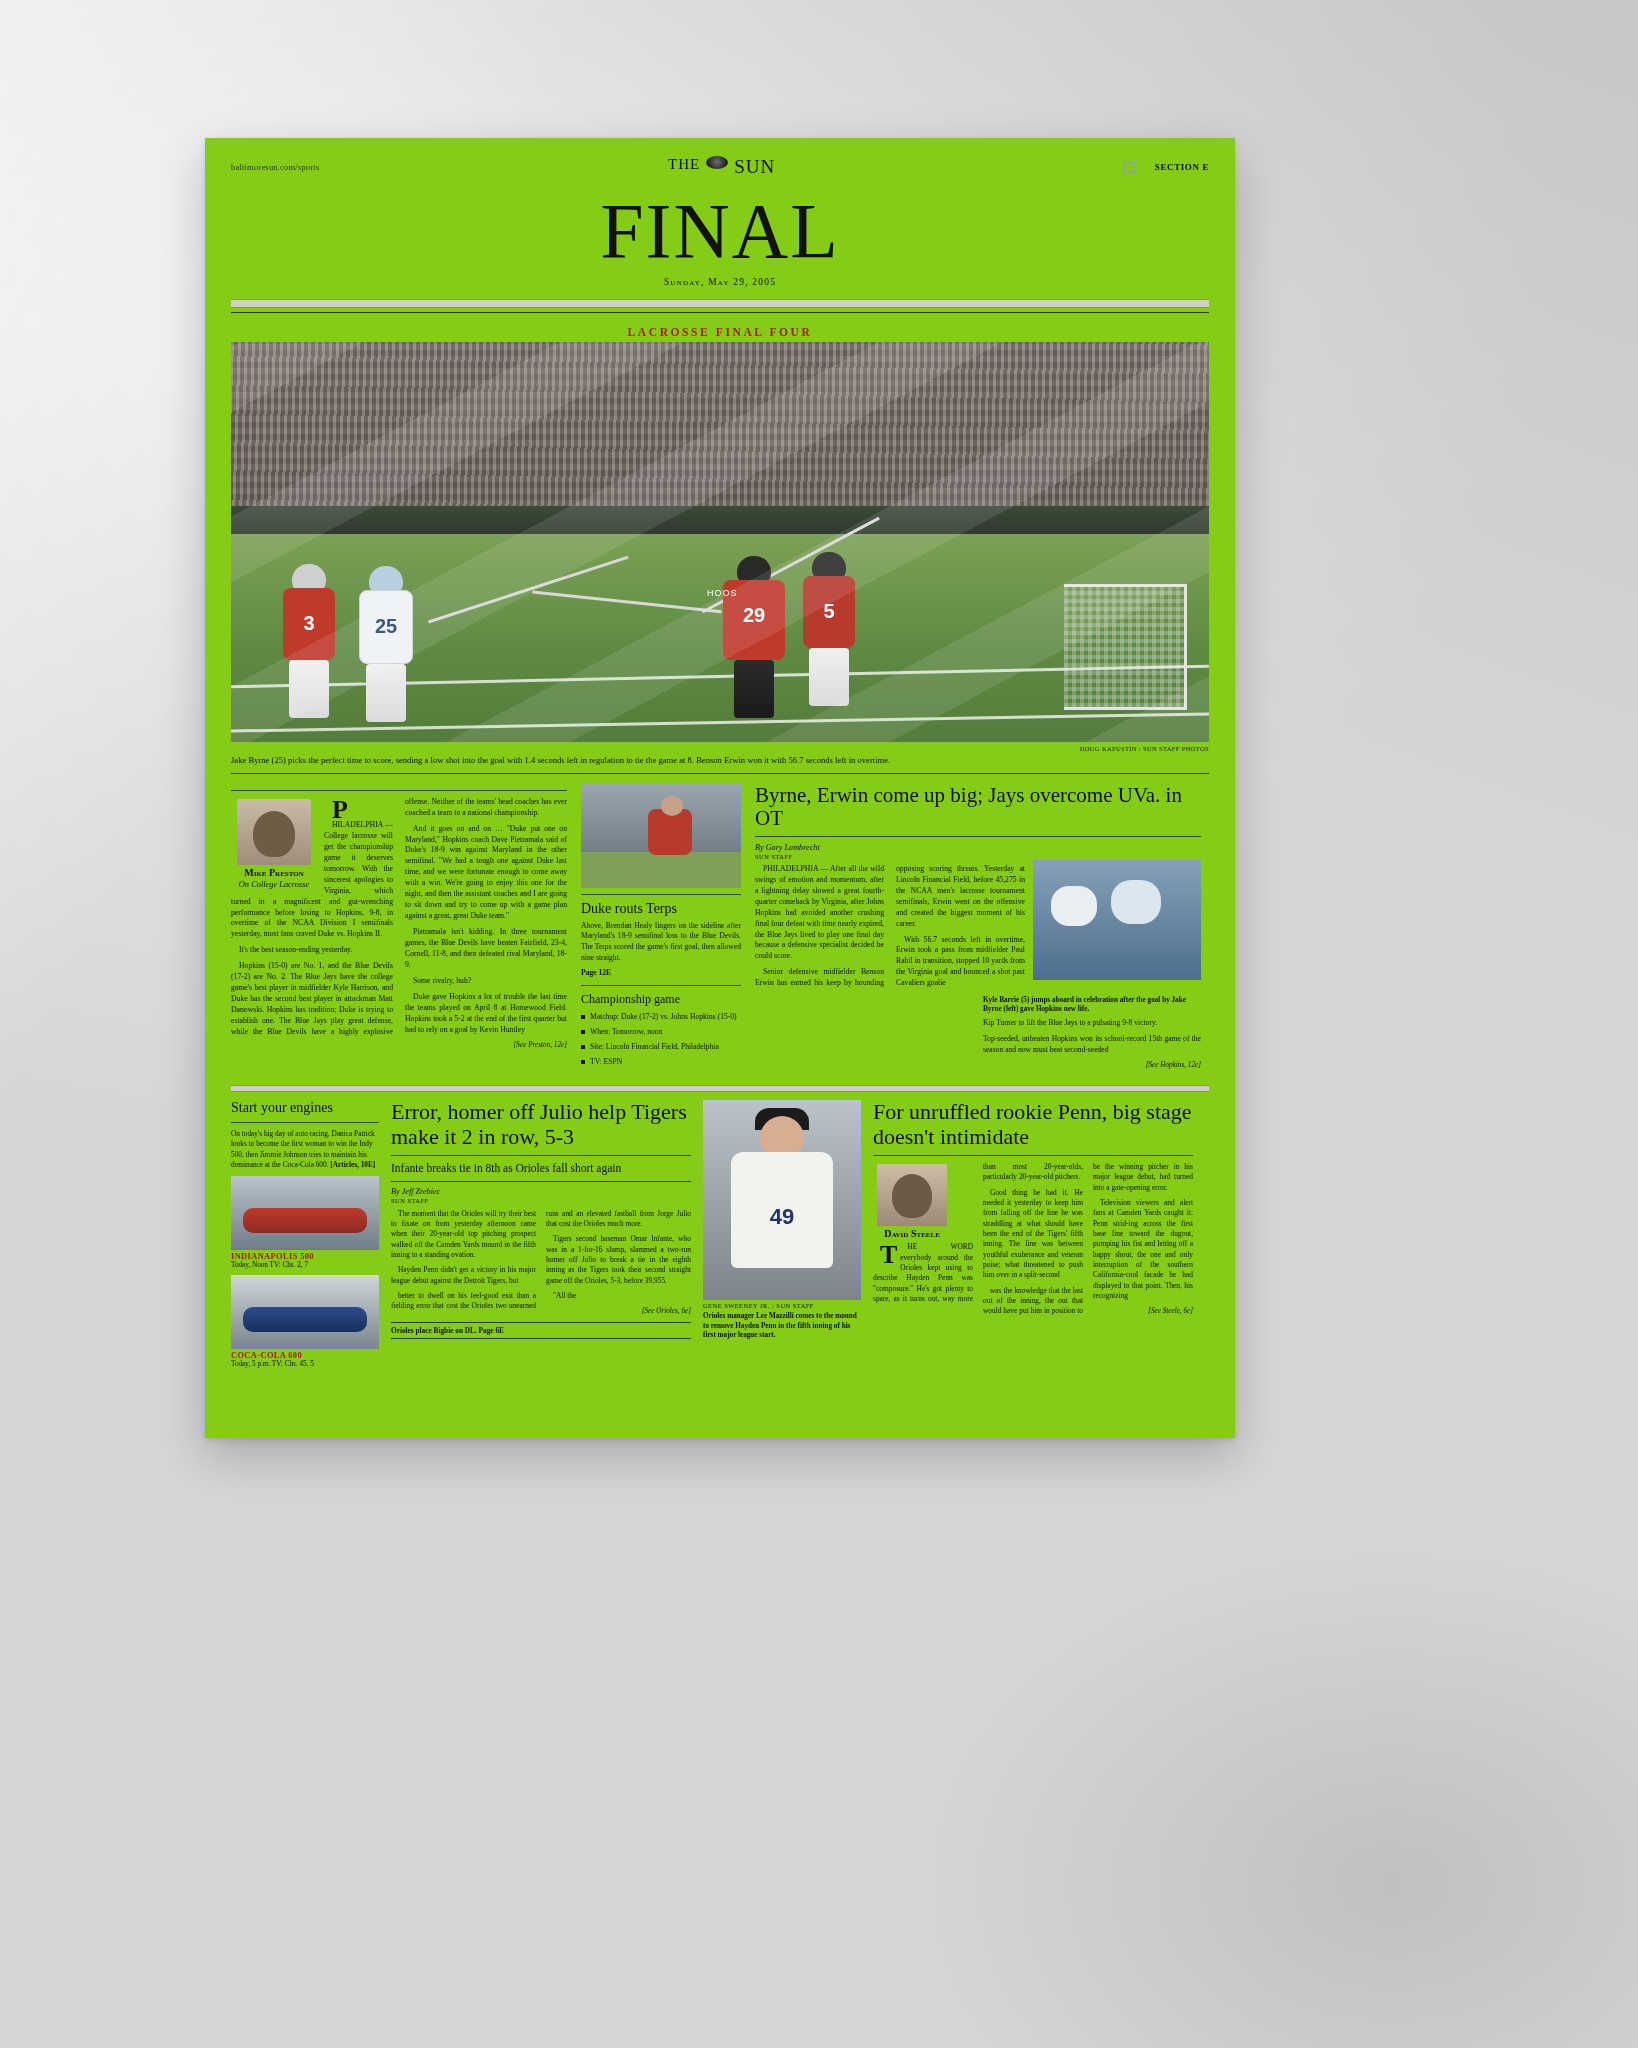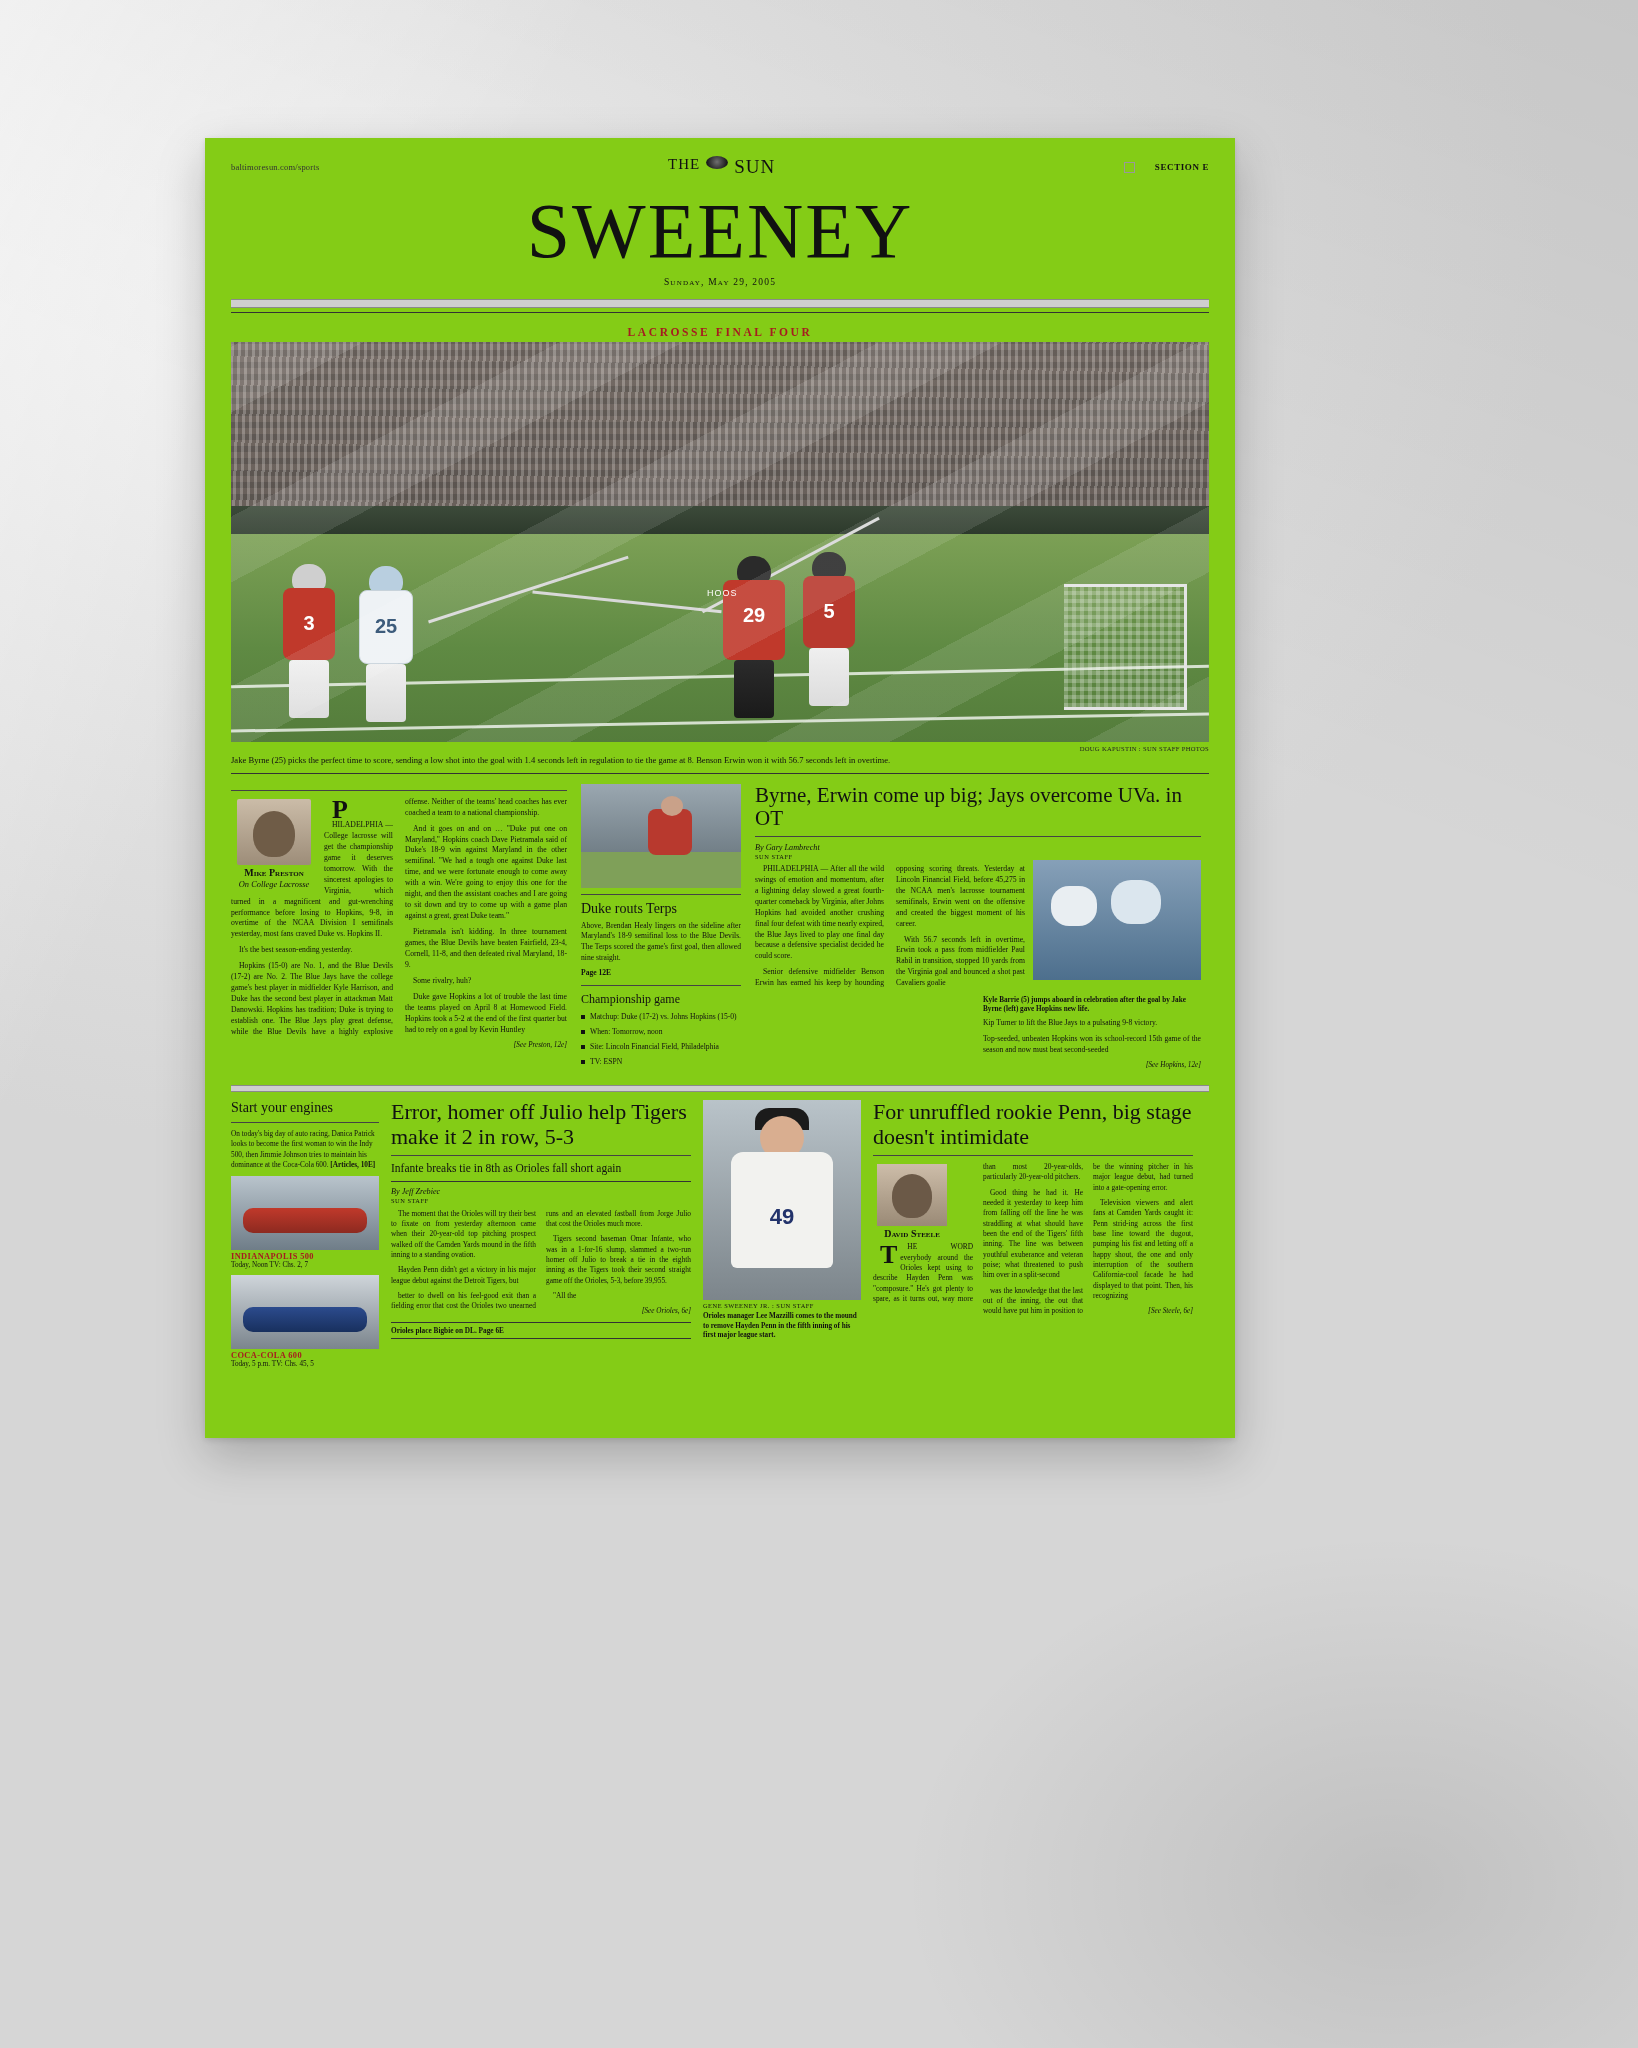--- a/index.html
+++ b/index.html
@@ -164,21 +164,21 @@
       <span class="sm">THE</span>
       <span class="sunseal"></span>
       <span>SUN</span>
     </div>
     <div style="display:flex;align-items:center;gap:20px;text-align:center;">
       <span class="rulebox"></span>
       <span class="section-e">SECTION E</span>
     </div>
   </div>
 
-  <h1 class="sports-title">SWEENEY</h1>
+  <h1 class="sports-title">FINAL</h1>
   <div class="dateline">Sunday, May 29, 2005</div>
   <div class="thickrule"></div>
   <div class="thinrule"></div>
 
   <div class="kicker">LACROSSE FINAL FOUR</div>
 
   <div class="photo">
     <div class="crowd"></div>
     <div class="wall"></div>
     <div class="field">

